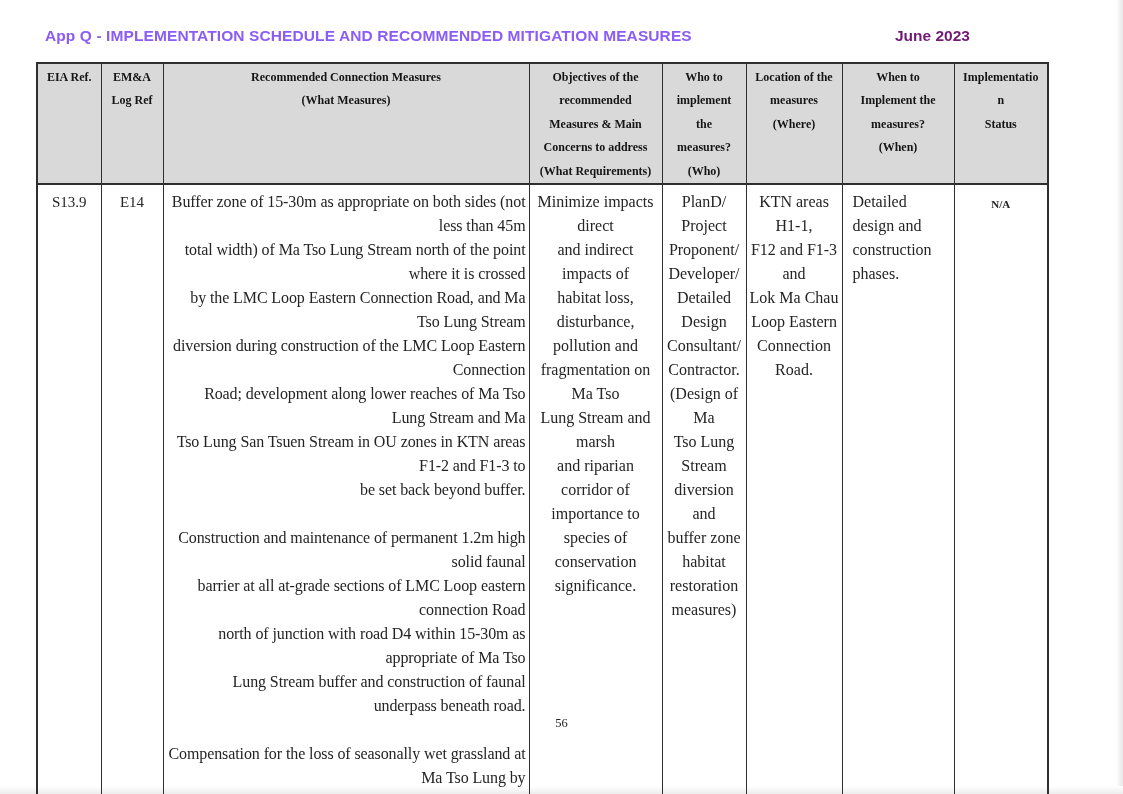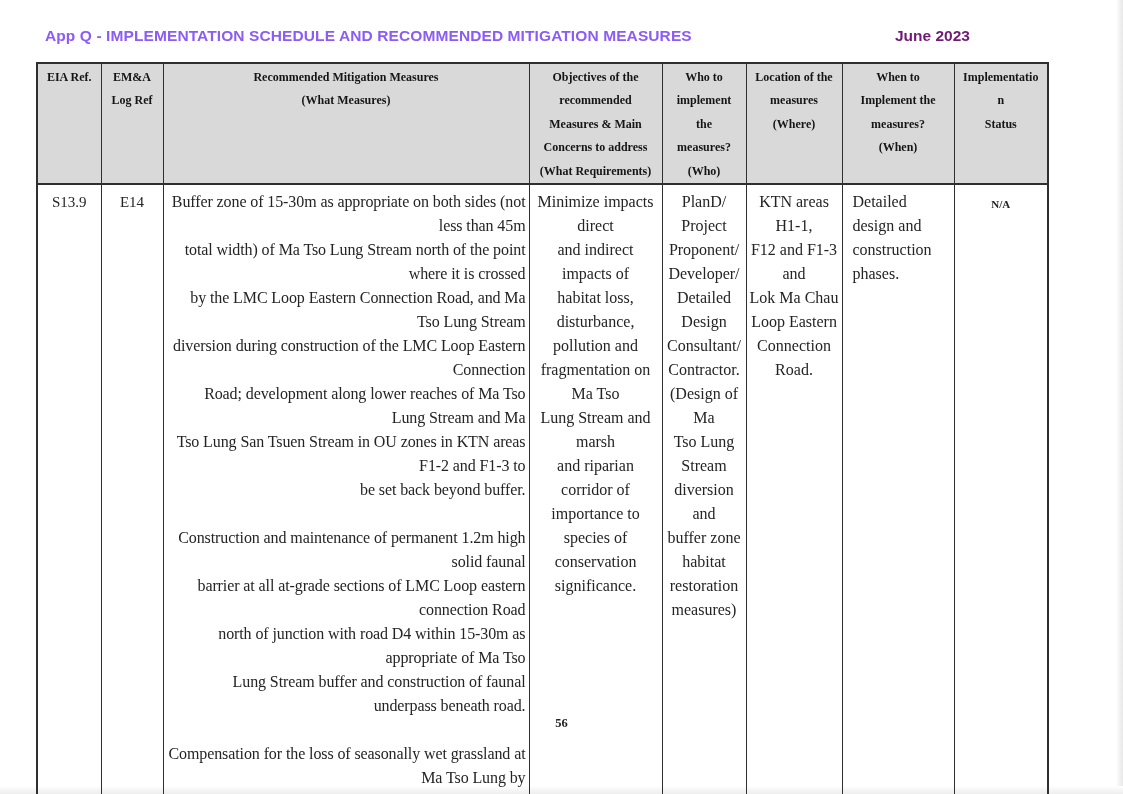--- a/index.html
+++ b/index.html
@@ -104,21 +104,20 @@
     padding-top: 7px;
   }
   .page-number {
     position: absolute;
     top: 716px;
     left: 0;
     width: 1123px;
     text-align: center;
     font-size: 12.5px;
     color: #222;
-    font-weight: bold;
   }
 </style>
 </head>
 <body>
 
 <div class="edge-right"></div>
 <div class="edge-bottom"></div>
 
 <div class="doc-title">App Q - IMPLEMENTATION SCHEDULE AND RECOMMENDED MITIGATION MEASURES</div>
 <div class="doc-date">June 2023</div>
@@ -132,21 +131,21 @@
     <col style="width:84px">
     <col style="width:96px">
     <col style="width:112px">
     <col style="width:94px">
   </colgroup>
   <thead>
     <tr>
       <th>EIA Ref.</th>
       <th>EM&amp;A
 Log Ref</th>
-      <th>Recommended Mitigation Measures
+      <th>Recommended Connection Measures
 (What Measures)</th>
       <th>Objectives of the
 recommended
 Measures &amp; Main
 Concerns to address
 (What Requirements)</th>
       <th>Who to
 implement
 the
 measures?

